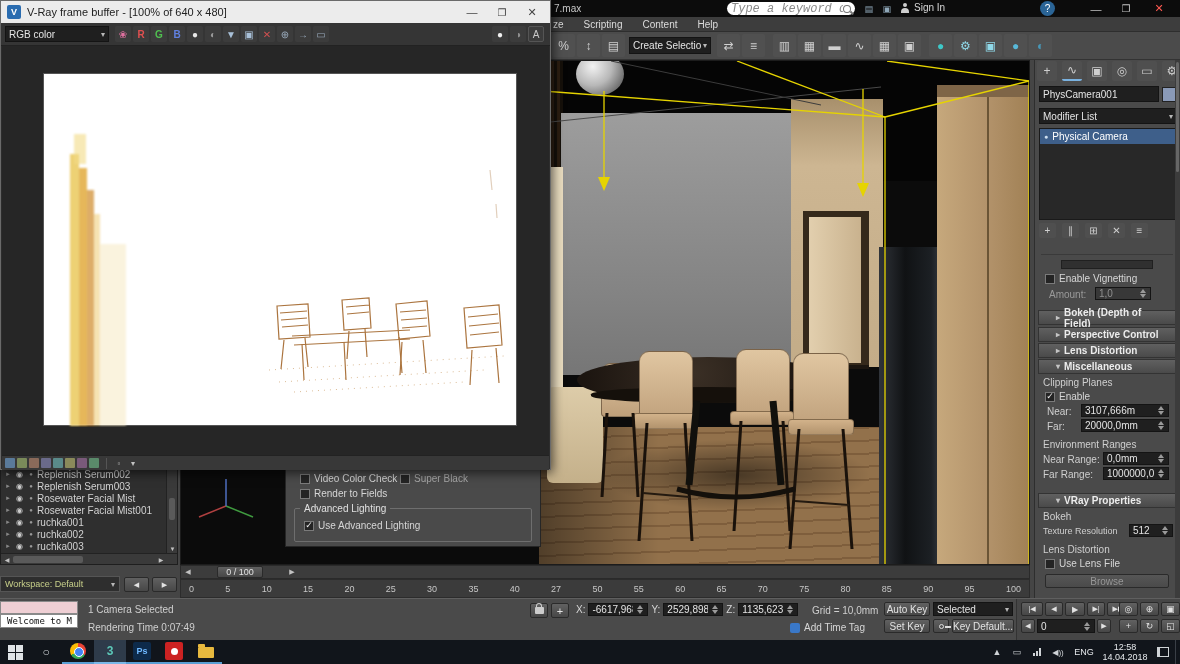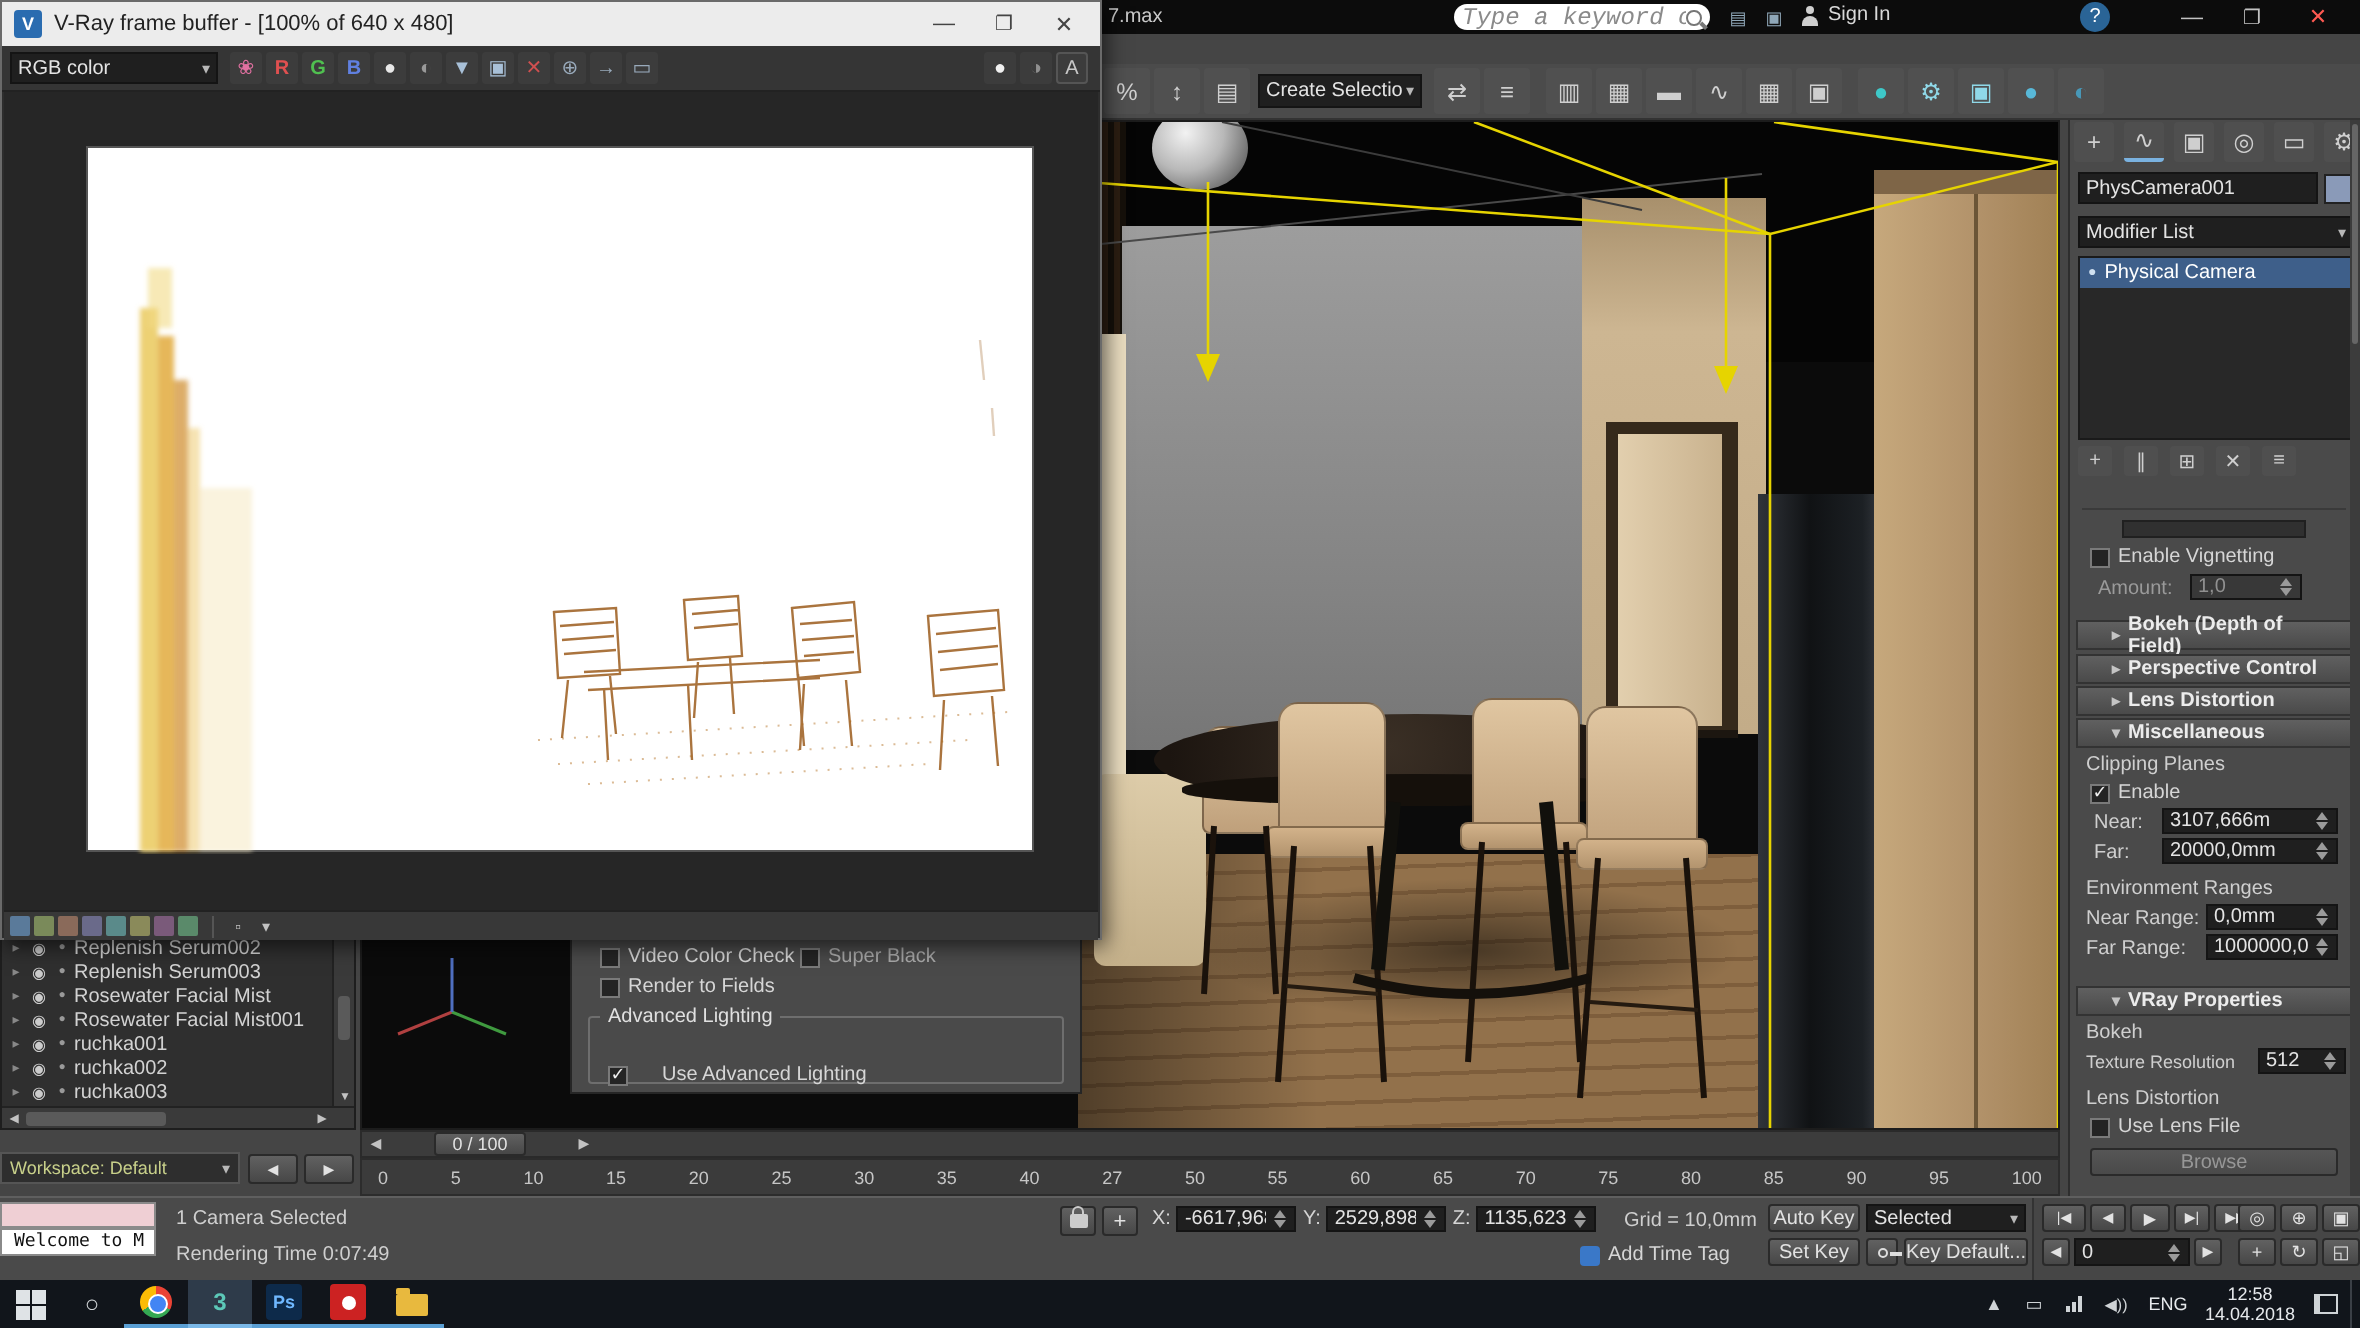--- a/index.html
+++ b/index.html
@@ -82,20 +82,29 @@
     <div class="abs flex" style="left:900px;top:2px;gap:4px">
       <span class="person"></span>
       <span style="font-size:10px;color:#d8d8d8">Sign In</span>
     </div>
     <div class="abs ic" style="left:1040px;top:1px;width:15px;height:15px;border-radius:50%;background:#2a6496;font-size:10px;color:#fff">?</div>
     <div class="abs ic" style="left:1082px;top:0;width:28px;height:17px;font-size:11px">—</div>
     <div class="abs ic" style="left:1112px;top:0;width:28px;height:17px;font-size:10px">❐</div>
     <div class="abs ic" style="left:1144px;top:0;width:30px;height:17px;font-size:11px;color:#ff5a52">✕</div>
   </div>
 
+  <div class="abs" style="left:0;top:17px;width:1180px;height:15px;background:#3d3d3d;border-bottom:1px solid #2e2e2e">
+    <div class="flex" style="gap:20px;padding-left:553px;height:100%">
+
+    <span class="menu-item">ze</span>
+        <span class="menu-item">Scripting</span>
+        <span class="menu-item">Content</span>
+        <span class="menu-item">Help</span>
+      </div>
+  </div>
 
   <div class="abs flex" style="left:0;top:32px;width:1180px;height:28px;background:#4b4b4b;border-bottom:1px solid #333;padding-left:552px">
     <span class="tb">%</span>
     <span class="tb">↕</span>
     <span class="tb">▤</span>
     <div class="field" style="width:82px;height:17px;margin:0 6px 0 2px">
       <span class="v">Create Selection Se</span>
         <span class="dd">▾</span>
     </div>
     <span class="tb">⇄</span>
@@ -192,21 +201,21 @@
     <div class="abs flex" style="left:114px;top:17px;gap:4px">
       <span class="cb"></span>
       <span style="font-size:10px;color:#a8a8a8">Super Black</span>
     </div>
     <div class="abs flex" style="left:14px;top:32px;gap:4px">
       <span class="cb"></span>
       <span style="font-size:10px">Render to Fields</span>
     </div>
     <div class="abs" style="left:8px;top:52px;width:238px;height:34px;border:1px solid #6e6e6e;border-radius:2px"></div>
     <span class="abs" style="left:14px;top:47px;background:#4a4a4a;padding:0 4px;font-size:10px;color:#e0e0e0">Advanced Lighting</span>
-    <div class="abs flex" style="left:18px;top:76px;gap:17px">
+    <div class="abs flex" style="left:18px;top:64px;gap:4px">
       <span class="cb on"></span>
       <span style="font-size:10px">Use Advanced Lighting</span>
     </div>
   </div>
 
   <div class="abs" style="left:0;top:455px;width:178px;height:110px;background:#2f2f2f;border:1px solid #1e1e1e;z-index:10;overflow:hidden">
     <div class="abs" style="left:2px;top:12px;width:164px;overflow:hidden">
 
     <div class="flex exp-row">
         <span class="ic" style="width:10px;font-size:7px;color:#888">▸</span>

